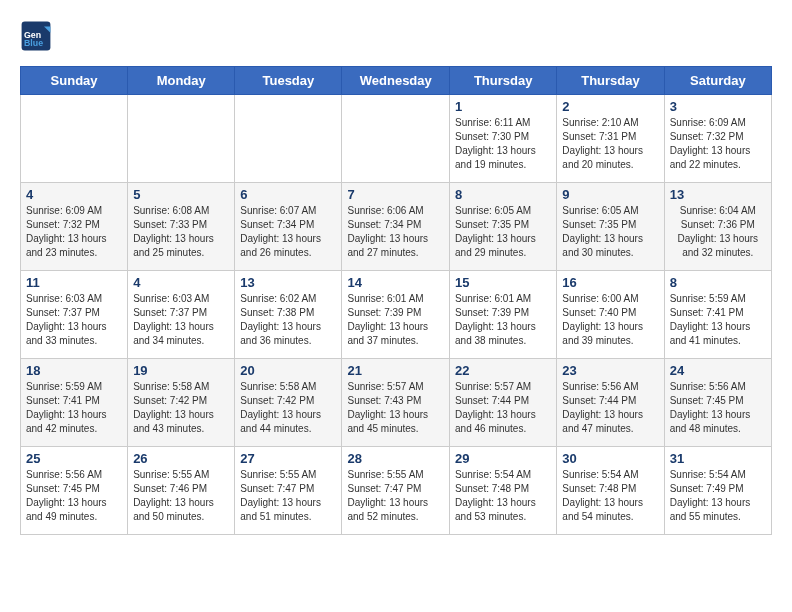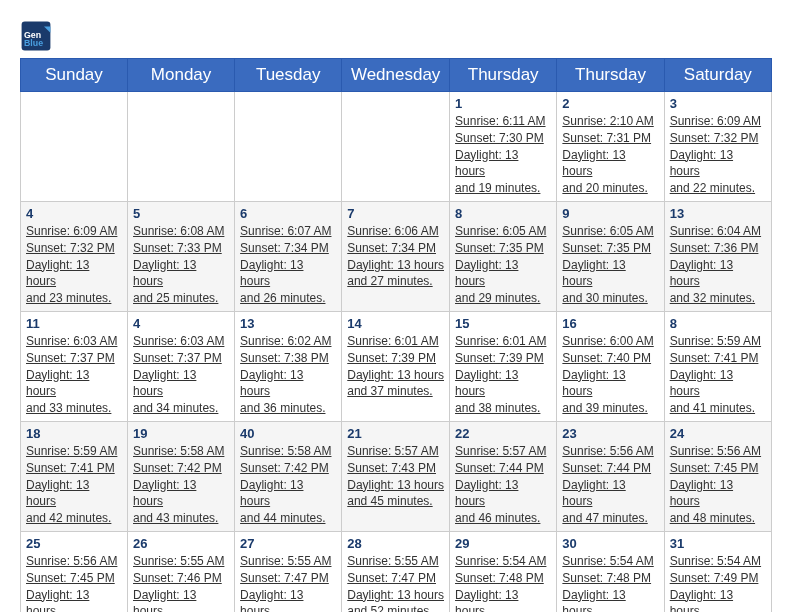--- a/index.html
+++ b/index.html
@@ -7,21 +7,21 @@
       font-family: Arial, sans-serif;
       background: #fff;
       width: 792px;
       min-height: 612px;
       padding: 20px;
     }
     .header-area {
       display: flex;
       justify-content: space-between;
       align-items: flex-start;
-      margin-bottom: 6px;
+      margin-bottom: 14px;
     }
     .logo {
       display: flex;
       align-items: center;
       gap: 4px;
     }
     .logo-text {
       font-size: 18px;
       font-weight: bold;
       color: #1a3a6b;
@@ -49,22 +49,22 @@
     .calendar-table {
       width: 100%;
       border-collapse: collapse;
       font-size: 11px;
     }
     .calendar-table thead th {
       background-color: #3a6bbf;
       color: #fff;
       text-align: center;
       padding: 6px 4px;
-      font-size: 17px;
-      font-weight: normal;
+      font-size: 13px;
+      font-weight: bold;
       border: 1px solid #2a5aaf;
     }
     .calendar-table tbody td {
       border: 1px solid #ccc;
       vertical-align: top;
       padding: 4px 5px;
       width: 108px;
       height: 88px;
       background: #fff;
     }
@@ -72,24 +72,23 @@
       background: #f5f5f5;
     }
     .day-number {
       font-weight: bold;
       font-size: 13px;
       color: #1a3a6b;
       display: block;
       margin-bottom: 2px;
     }
     .day-info {
-      font-size: 12px;
+      font-size: 10px;
       color: #333;
       line-height: 1.4;
-      text-decoration: underline;
     }
     .empty-cell {
       background: #fff !important;
     }
   </style>
 </head>
 <body>
 
 <div class="header-area">
   <div class="logo">
@@ -188,21 +187,21 @@
         </td>
         <td>
           <span class="day-number">9</span>
           <div class="day-info" style="white-space: pre-line;">Sunrise: 6:05 AM
 Sunset: 7:35 PM
 Daylight: 13 hours
 and 30 minutes.</div>
         </td>
         <td>
           <span class="day-number">13</span>
-          <div class="day-info" style="white-space: pre-line;">Sunrise: 6:04 AM
+          <div class="day-info" style="white-space: pre-line; text-align: center;">Sunrise: 6:04 AM
 Sunset: 7:36 PM
 Daylight: 13 hours
 and 32 minutes.</div>
         </td>
       </tr>
       <tr>
         <td>
           <span class="day-number">11</span>
           <div class="day-info" style="white-space: pre-line;">Sunrise: 6:03 AM
 Sunset: 7:37 PM
@@ -261,21 +260,21 @@
 and 42 minutes.</div>
         </td>
         <td>
           <span class="day-number">19</span>
           <div class="day-info" style="white-space: pre-line;">Sunrise: 5:58 AM
 Sunset: 7:42 PM
 Daylight: 13 hours
 and 43 minutes.</div>
         </td>
         <td>
-          <span class="day-number">40</span>
+          <span class="day-number">20</span>
           <div class="day-info" style="white-space: pre-line;">Sunrise: 5:58 AM
 Sunset: 7:42 PM
 Daylight: 13 hours
 and 44 minutes.</div>
         </td>
         <td>
           <span class="day-number">21</span>
           <div class="day-info" style="white-space: pre-line;">Sunrise: 5:57 AM
 Sunset: 7:43 PM
 Daylight: 13 hours

